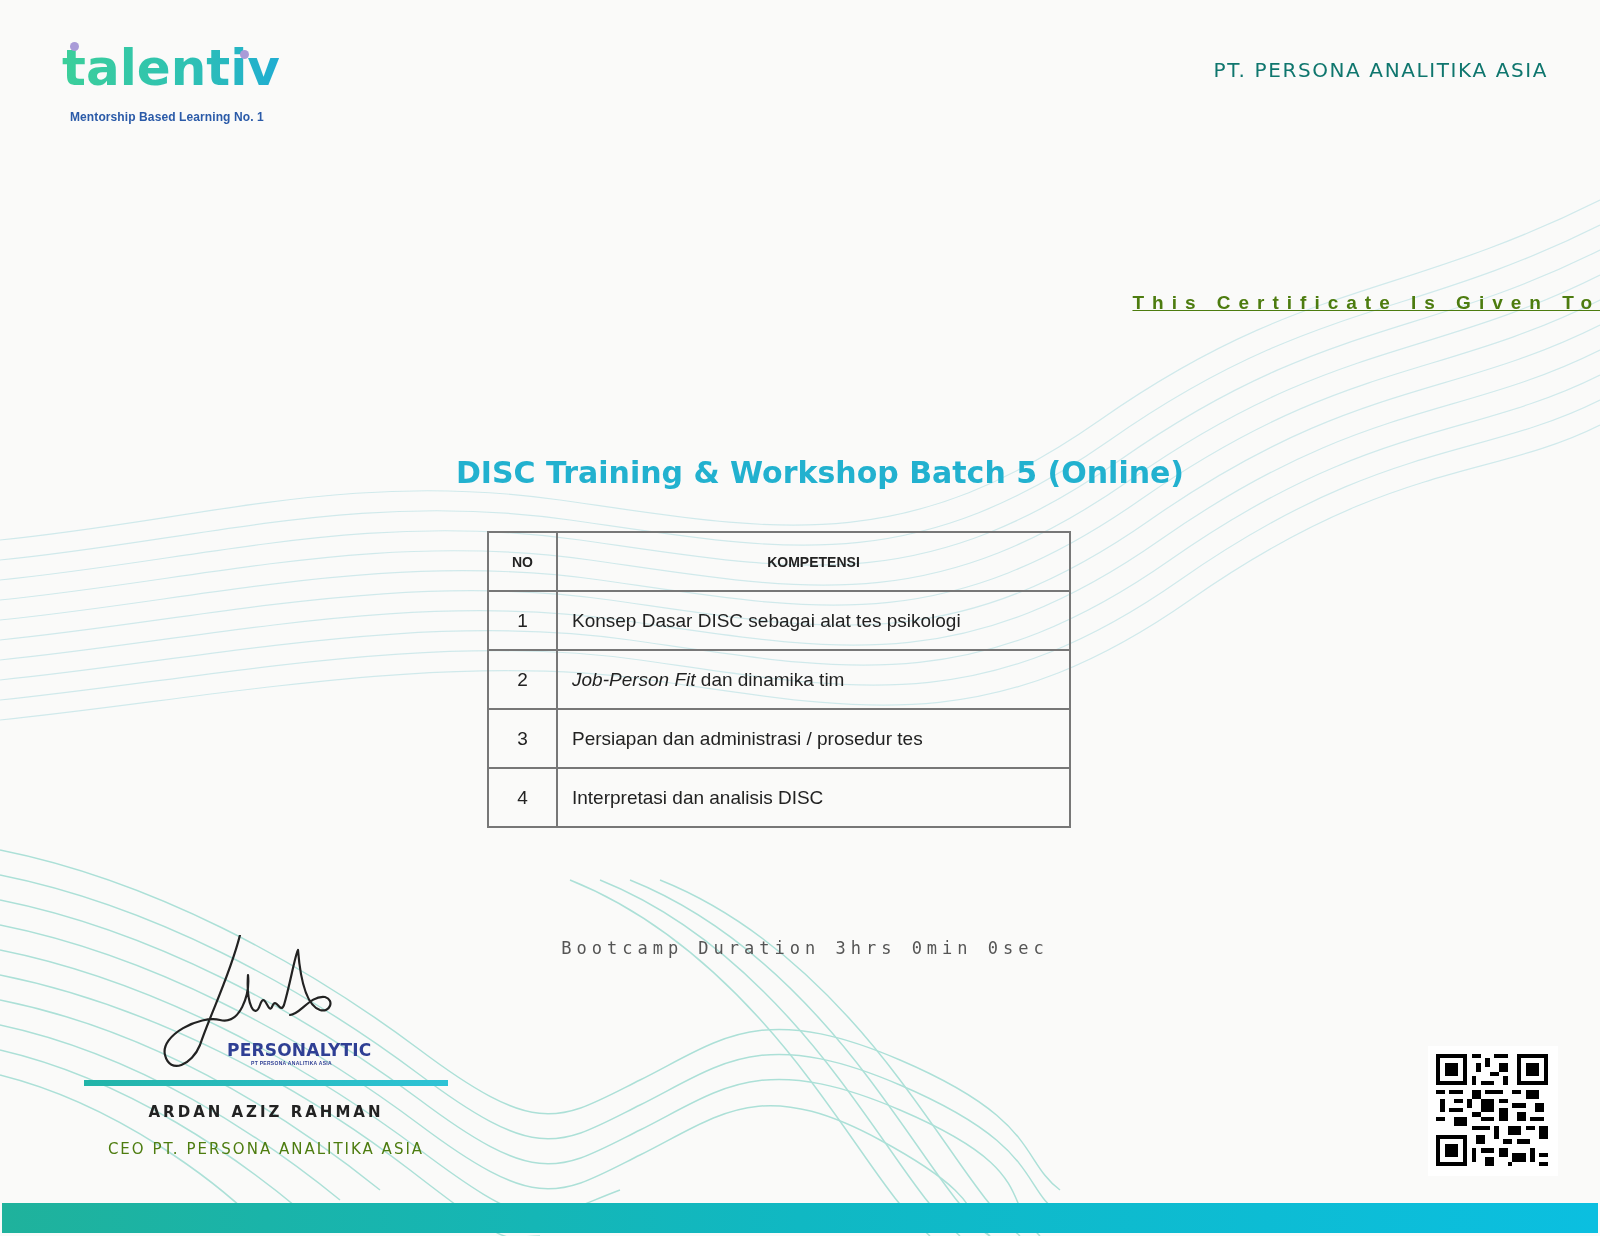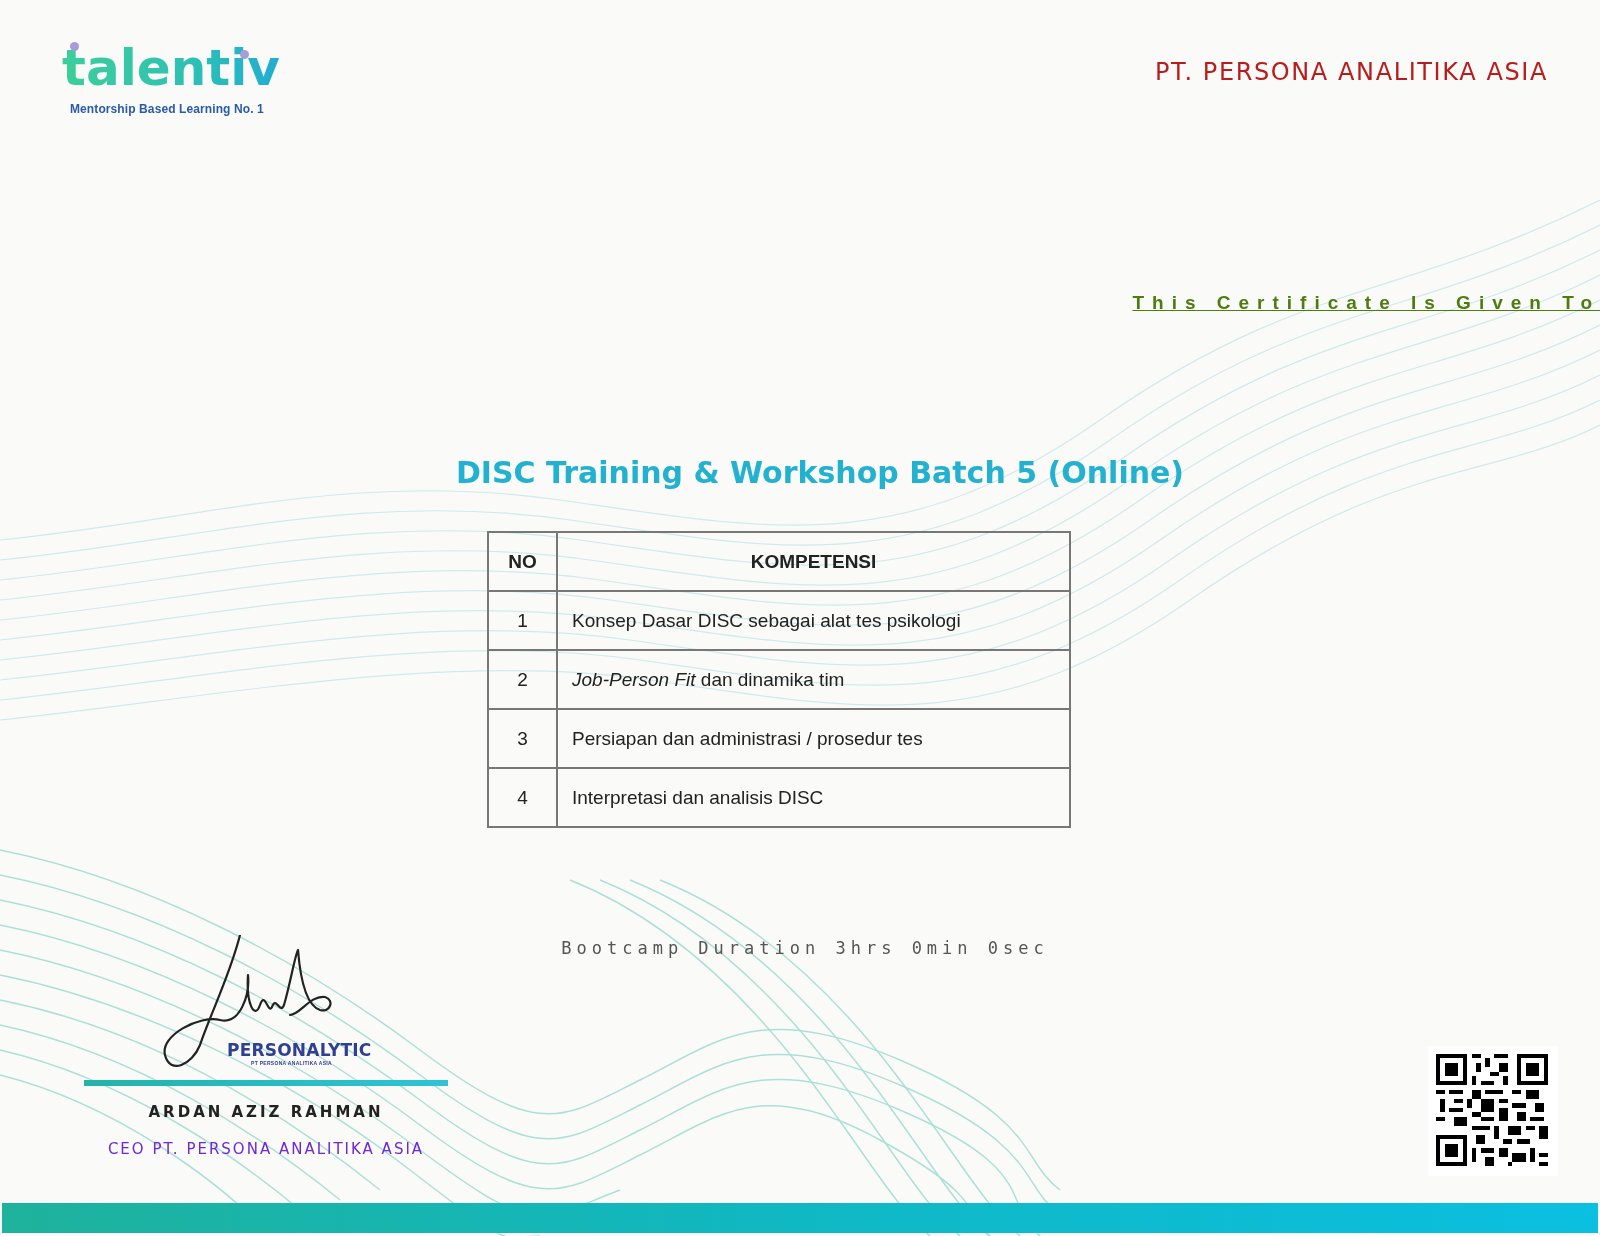--- a/index.html
+++ b/index.html
@@ -16,25 +16,25 @@
   .logo-word {
     font-family: "DejaVu Sans", sans-serif;
     font-size: 50px; font-weight: bold; letter-spacing: 0px;
     line-height: 56px;
     background: linear-gradient(90deg, #3ccf9a 0%, #2ec1b3 55%, #1eaad6 100%);
     -webkit-background-clip: text; background-clip: text; color: transparent;
     position: relative;
   }
   .logo-dot1 { position: absolute; left: 8px; top: 2px; width: 9px; height: 9px; border-radius: 50%; background: #a99bd8; }
   .logo-dot2 { position: absolute; left: 178px; top: 10px; width: 9px; height: 9px; border-radius: 50%; background: #a99bd8; }
-  .logo-tag { font-size: 12px; font-weight: bold; color: #2a5aa8; margin-top: 6px; margin-left: 8px; letter-spacing: 0.1px; }
+  .logo-tag { font-size: 12px; font-weight: bold; color: #2a5aa8; margin-top: 14px; margin-left: 8px; letter-spacing: 0.1px; }
 
   .company-top {
     position: absolute; right: 52px; top: 58px;
-    font-size: 24px; letter-spacing: 1.6px; color: #b91c1c;
+    font-size: 20px; letter-spacing: 1.6px; color: #0f766e;
     font-family: "DejaVu Sans", sans-serif;
   }
 
   .title {
     position: absolute; left: 0; width: 1600px; top: 160px; text-align: center;
     font-family: "DejaVu Sans", sans-serif; font-weight: bold;
     font-size: 50px; line-height: 53px; letter-spacing: 5px; color: #2cbcc9;
   }
   .given {
     position: absolute; left: 0; width: 1600px; top: 292px; text-align: right;
@@ -54,21 +54,21 @@
     position: absolute; left: 0; width: 1600px; top: 455px; text-align: center;
     font-family: "DejaVu Sans", sans-serif; font-size: 30px; font-weight: bold; color: #22b1cf; margin-left: 20px;
   }
 
   table.comp {
     position: absolute; left: 487px; top: 531px; width: 584px;
     border-collapse: collapse; border: 2px solid #777;
     font-family: "Liberation Sans", sans-serif; font-size: 19px; color: #222;
   }
   table.comp th, table.comp td { border: 2px solid #777; }
-  table.comp th { height: 59px; font-weight: bold; text-align: center; font-size: 19px; margin-left: 36px; }
+  table.comp th { height: 59px; font-weight: bold; text-align: center; font-size: 14px; margin-left: 36px; }
   table.comp td { height: 59px; }
   table.comp td.no { width: 69px; text-align: center; }
   table.comp td.txt { padding-left: 14px; }
 
   .duration {
     position: absolute; left: 0; width: 1600px; top: 919px; text-align: center;
     font-family: "DejaVu Sans Mono", monospace; font-size: 17px; letter-spacing: 5px; color: #555;
     padding-left: 10px;
     margin-top: 19px;
   }
@@ -77,21 +77,21 @@
   .stamp { position: absolute; left: 227px; top: 1040px; }
   .stamp-main { font-family: "DejaVu Sans", sans-serif; font-weight: bold; font-size: 17px; color: #2f3f94; letter-spacing: 0.2px; }
   .stamp-sub { font-size: 5px; font-weight: bold; color: #2f3f94; margin-left: 24px; letter-spacing: 0.3px; }
   .sign-bar { position: absolute; left: 84px; top: 1080px; width: 364px; height: 6px; background: linear-gradient(90deg, #22b4a8, #2ec3d6); }
   .signer-name {
     position: absolute; left: 84px; width: 364px; top: 1103px; text-align: center;
     font-family: "DejaVu Sans", sans-serif; font-size: 15px; letter-spacing: 3px; color: #222; font-weight: bold;
   }
   .signer-title {
     position: absolute; left: 84px; width: 364px; top: 1140px; text-align: center;
-    font-family: "DejaVu Sans", sans-serif; font-size: 15px; letter-spacing: 2px; color: #6d28d9;
+    font-family: "DejaVu Sans", sans-serif; font-size: 15px; letter-spacing: 2px; color: #4d7c0f;
   }
 
   .qr-wrap { position: absolute; left: 1428px; top: 1046px; width: 130px; height: 130px; background: #fff; padding: 8px; }
   .qr { width: 112px; height: 112px; }
 
   .bottom-bar { position: absolute; left: 2px; top: 1203px; width: 1596px; height: 30px; background: linear-gradient(90deg, #1fb29c 0%, #10b8c3 50%, #0bbfe0 100%); }
 </style>
 </head>
 <body>
 

